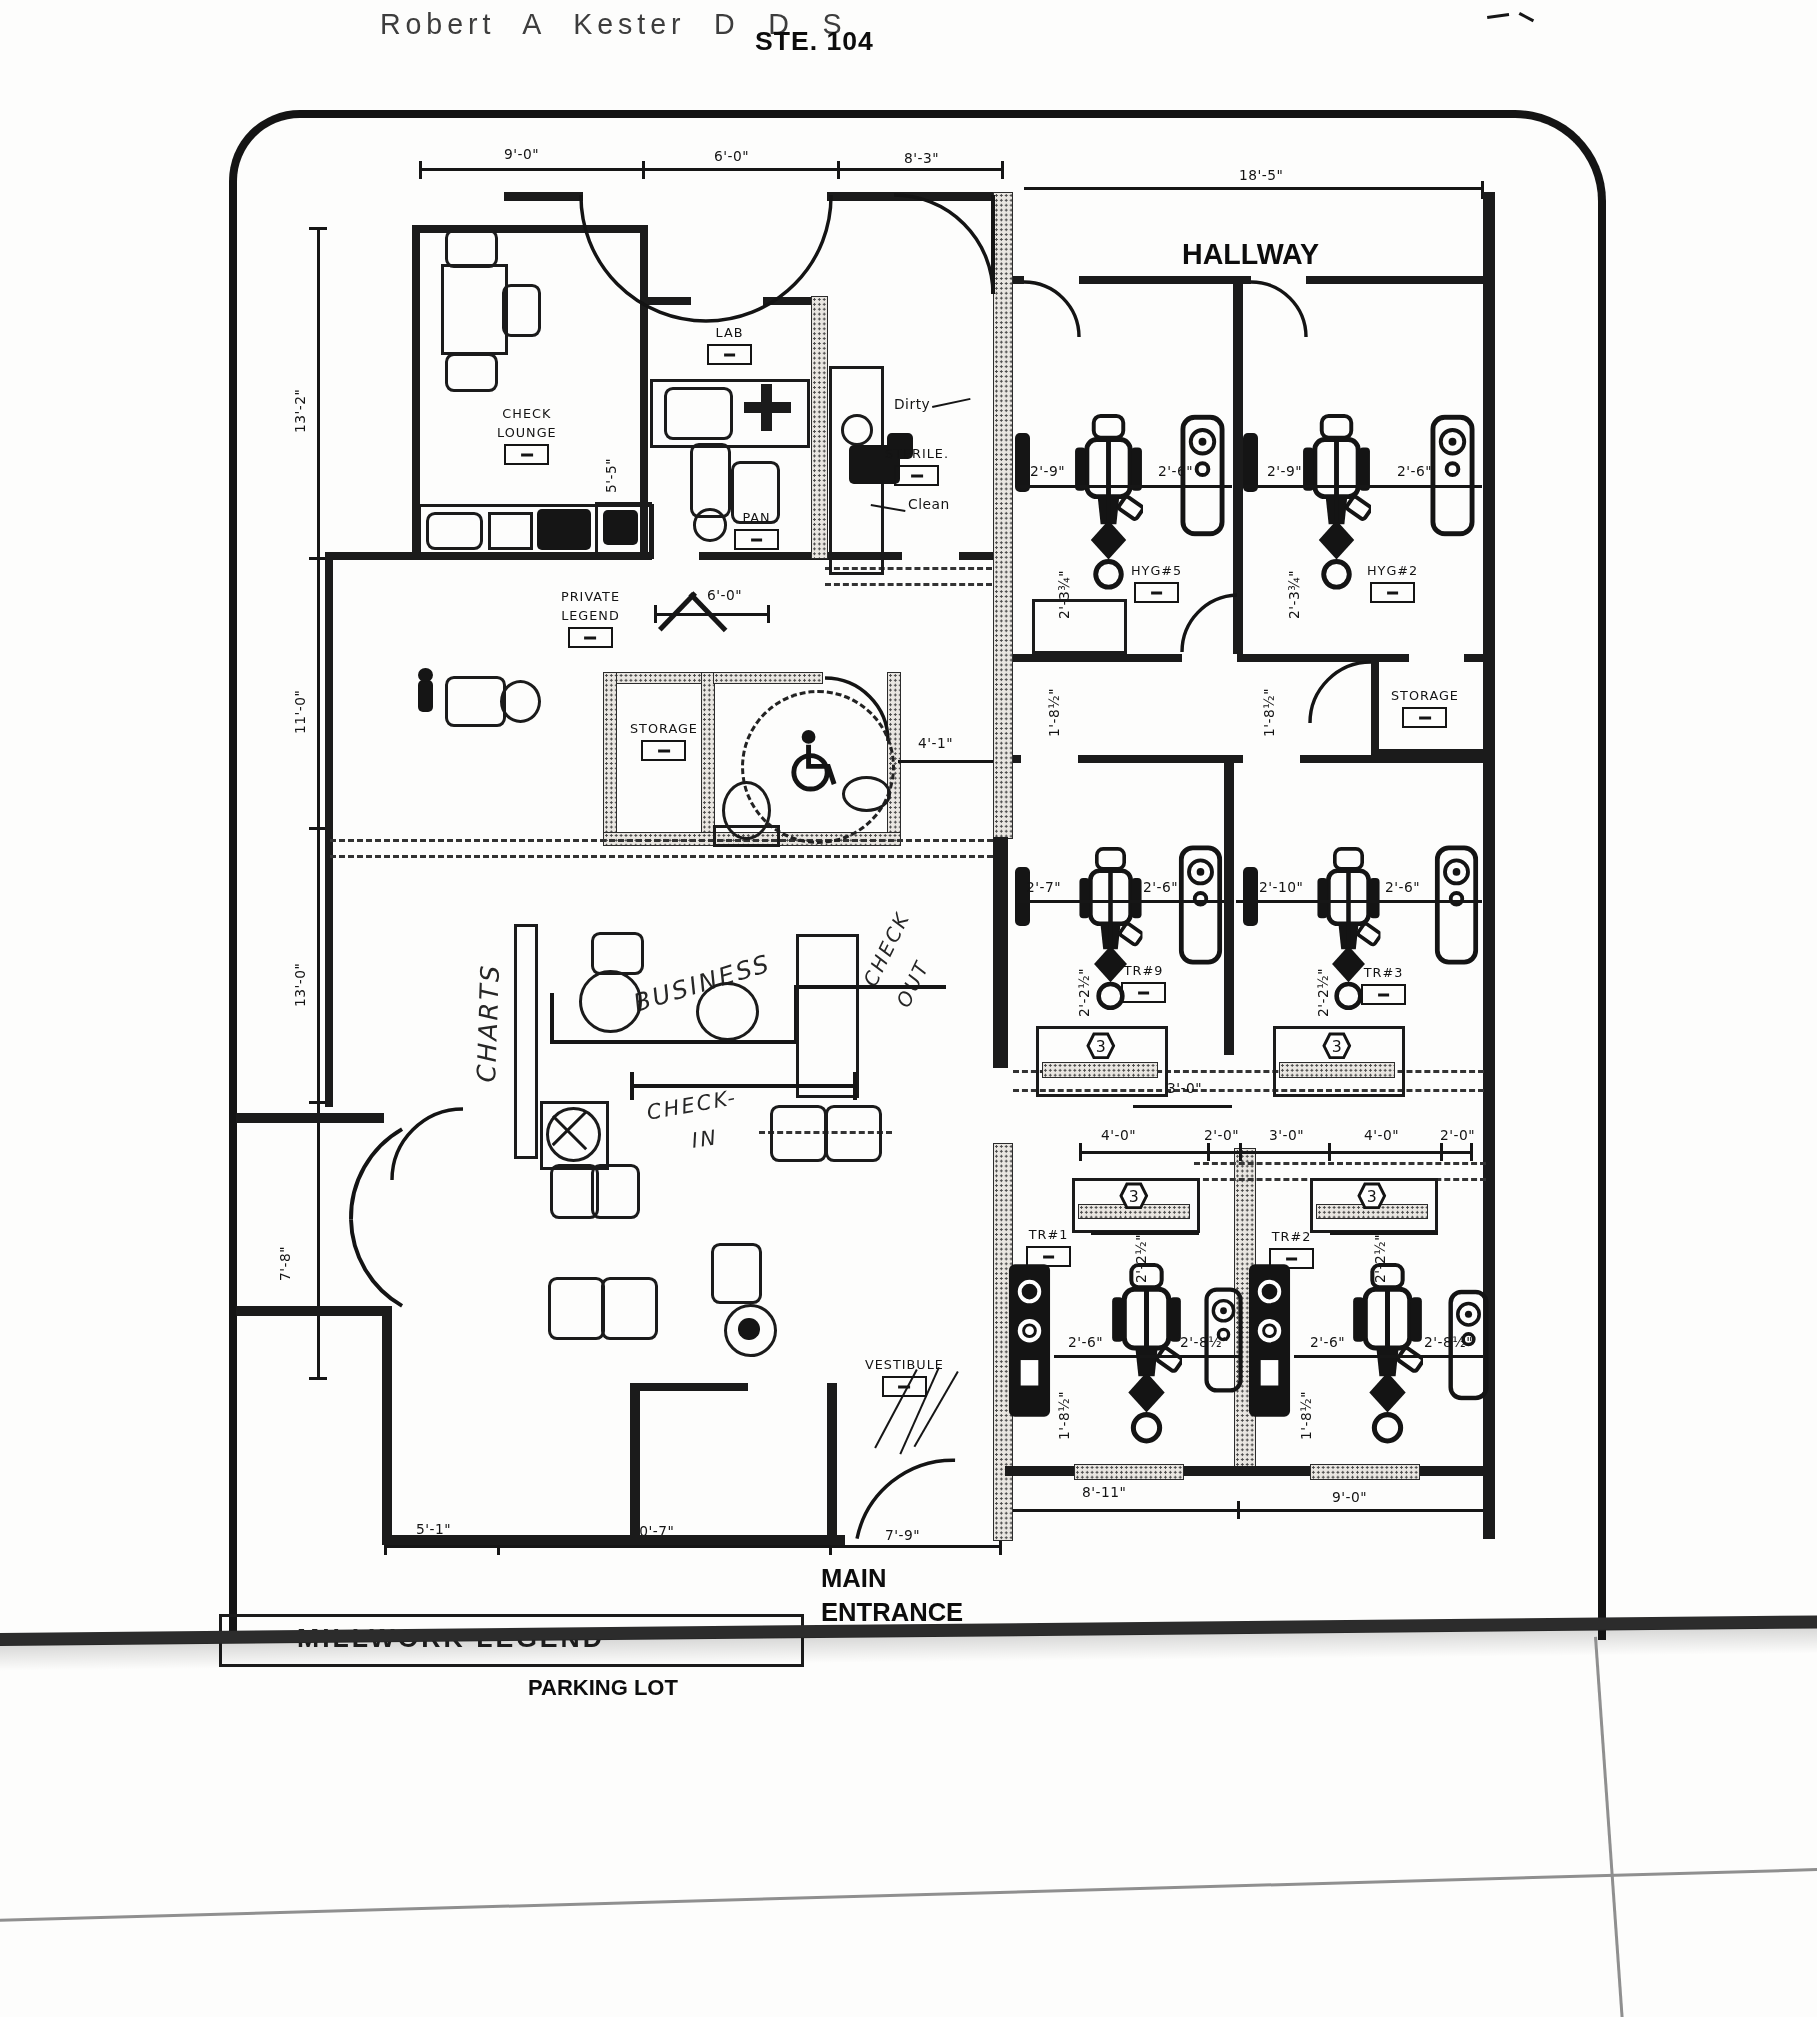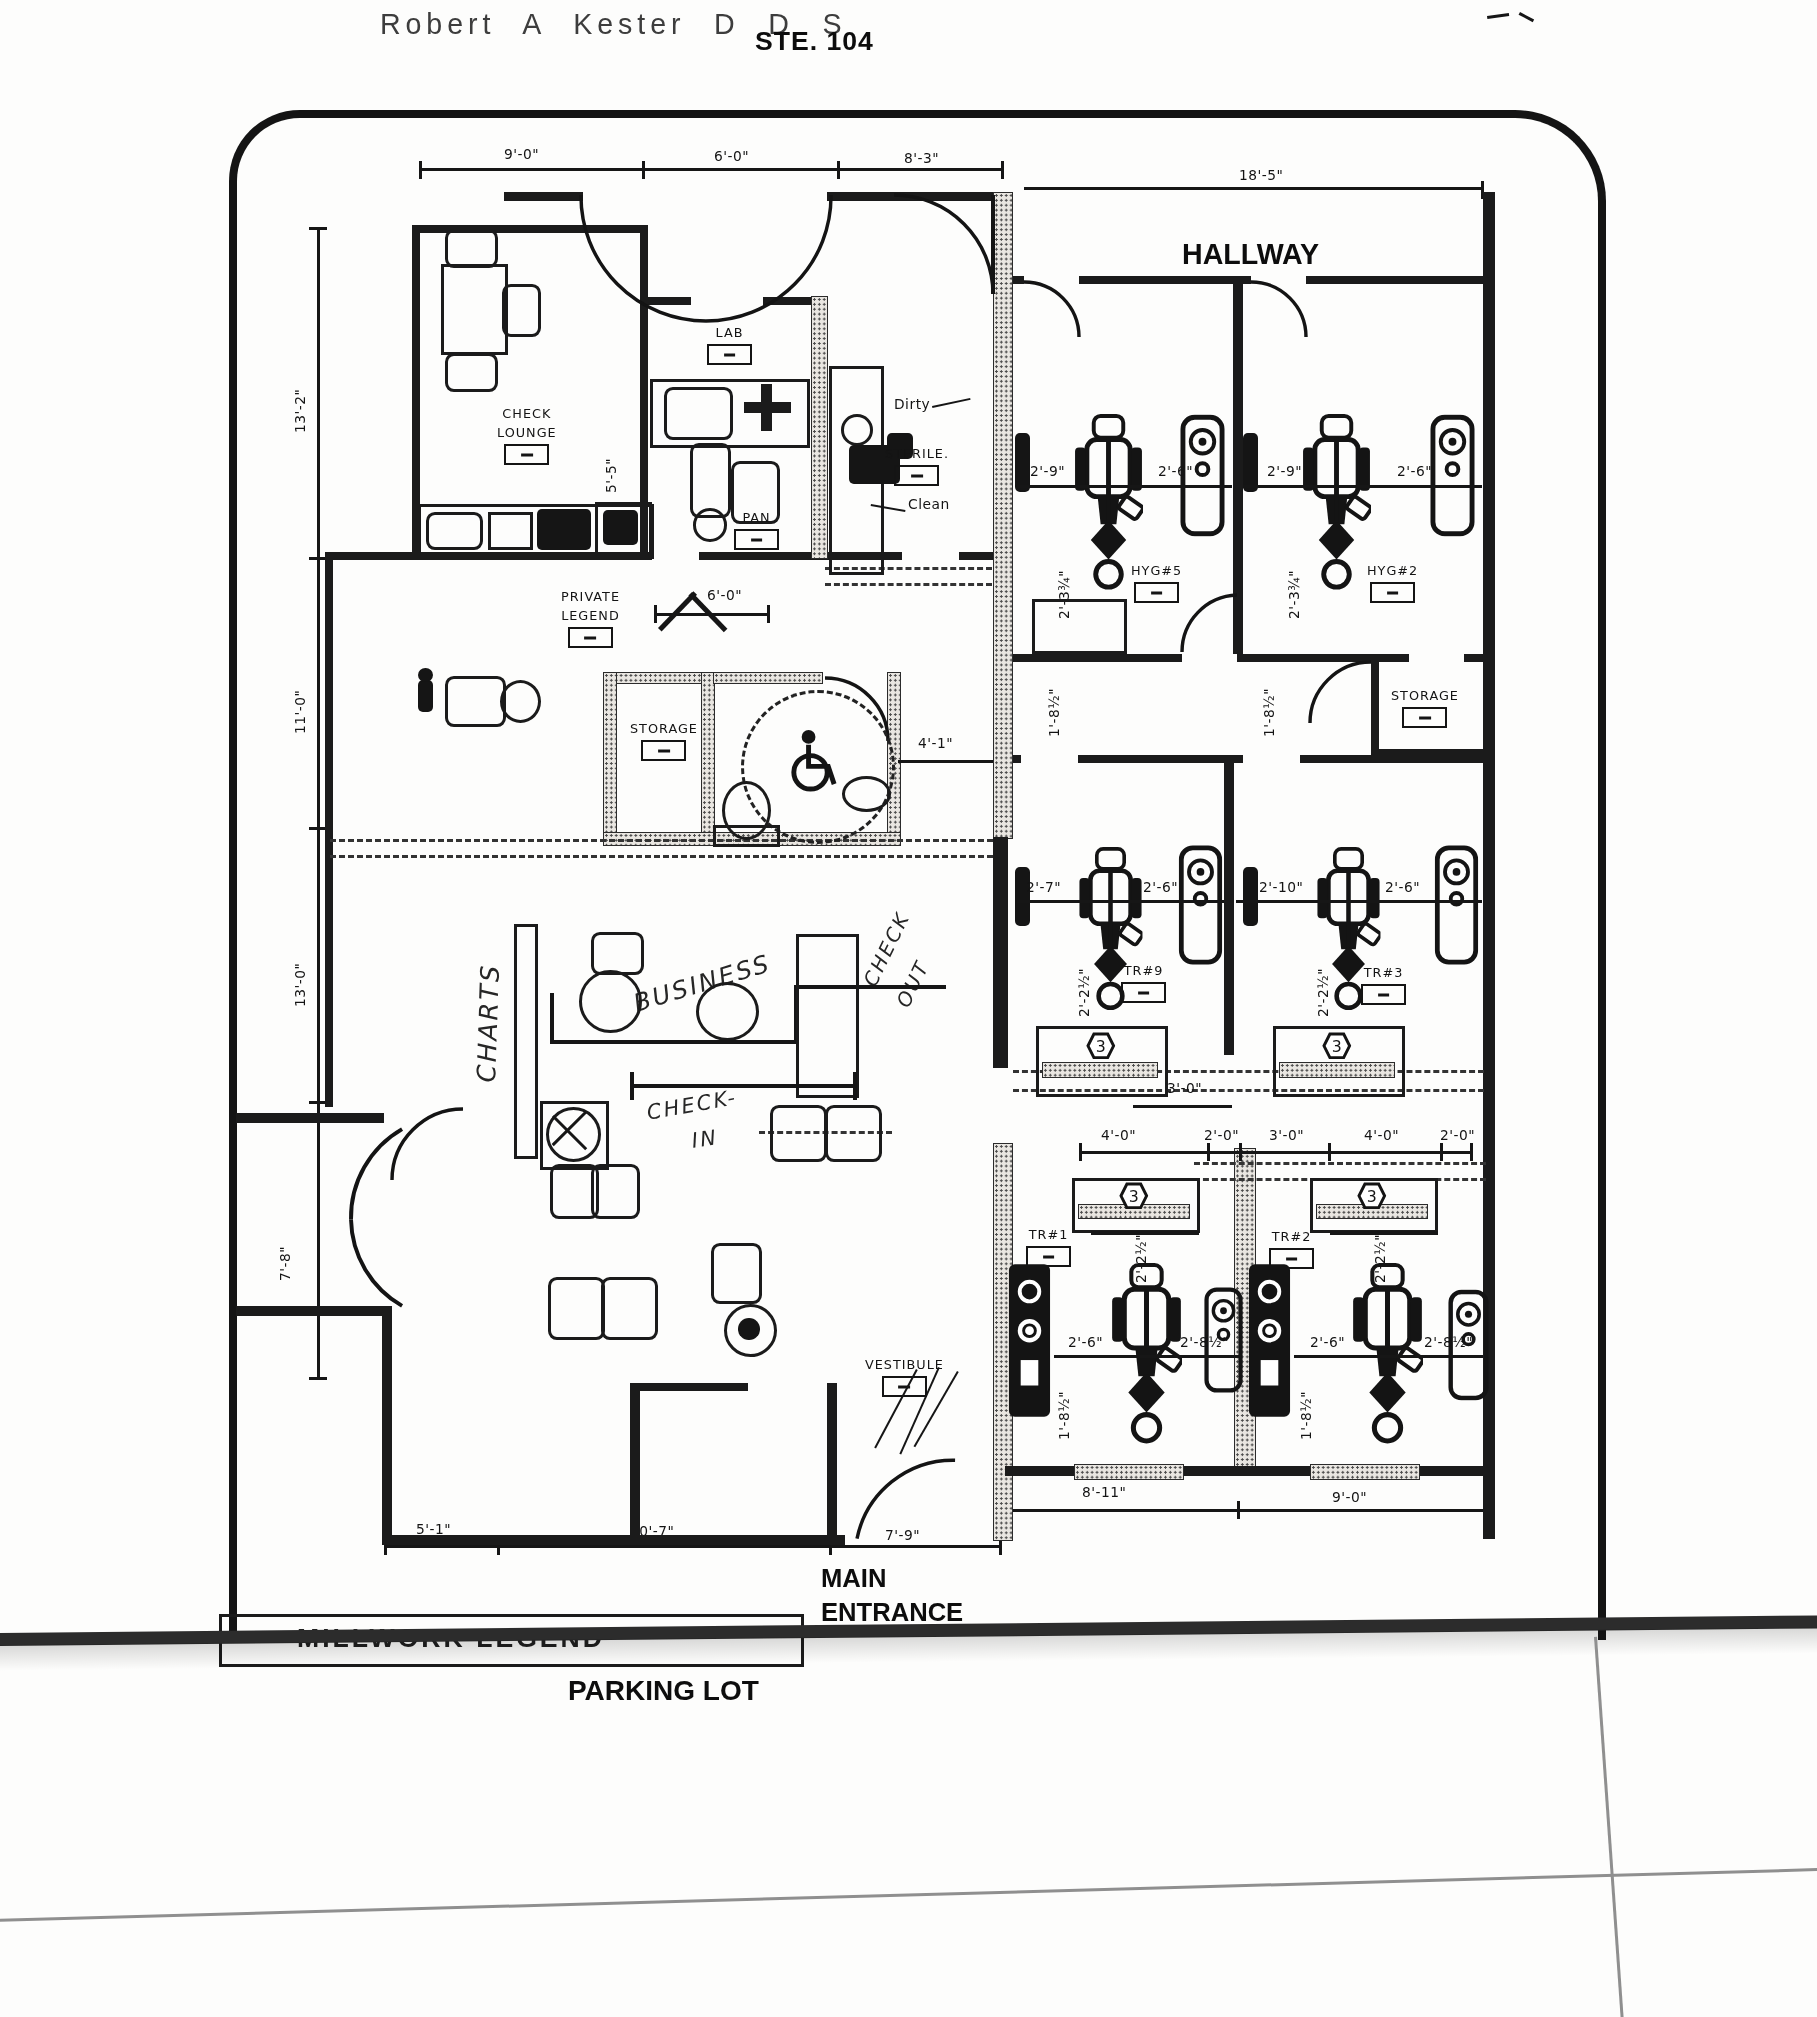--- a/index.html
+++ b/index.html
@@ -486,17 +486,17 @@
   <div class="line" style="left:938px;top:1367px;width:2px;height:95px;transform:rotate(24deg)"></div>
   <div class="line" style="left:957px;top:1371px;width:2px;height:87px;transform:rotate(30deg)"></div>
   <div class="bold" style="left:821px;top:1564px;font-size:25.6px">MAIN</div>
   <div class="bold" style="left:821px;top:1598px;font-size:25.6px">ENTRANCE</div>
 
   <div class="box" style="left:219px;top:1614px;width:579px;height:47px;border-width:3.9px"></div>
   <div class="bold" style="left:297px;top:1623px;font-size:26.6px;letter-spacing:3px;color:#1f1f1f">MILLWORK  LEGEND</div>
   <div class="w" style="left:-9.9px;top:1633px;width:1842px;height:12.8px;transform:rotate(-0.55deg);transform-origin:left top;background:#2c2c2c;z-index:5"></div>
   <div class="abs" style="left:-9.9px;top:1645px;width:1842px;height:25.6px;transform:rotate(-0.55deg);transform-origin:left top;background:linear-gradient(#00000026,transparent);z-index:5"></div>
   <div class="gline" style="left:1594px;top:1637px;width:3px;height:389px;transform:rotate(-4deg);z-index:6"></div>
-  <div class="bold" style="left:568px;top:1675px;font-size:28px;z-index:6">PARKING LOT</div>
+  <div class="bold" style="left:528px;top:1675px;font-size:22px;z-index:6">PARKING LOT</div>
   <div class="gline" style="left:-4.9px;top:1919px;width:1842px;height:3px;transform:rotate(-1.6deg)"></div>
 
 </div>
 
 
 </body></html>

